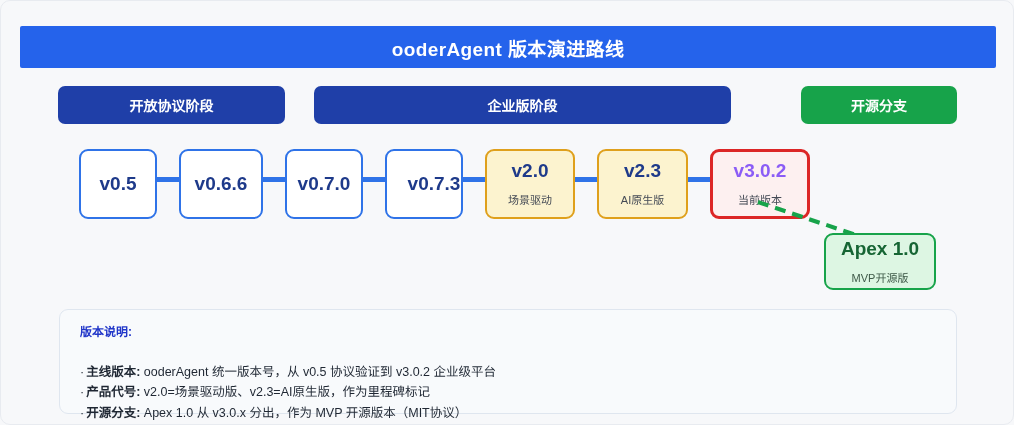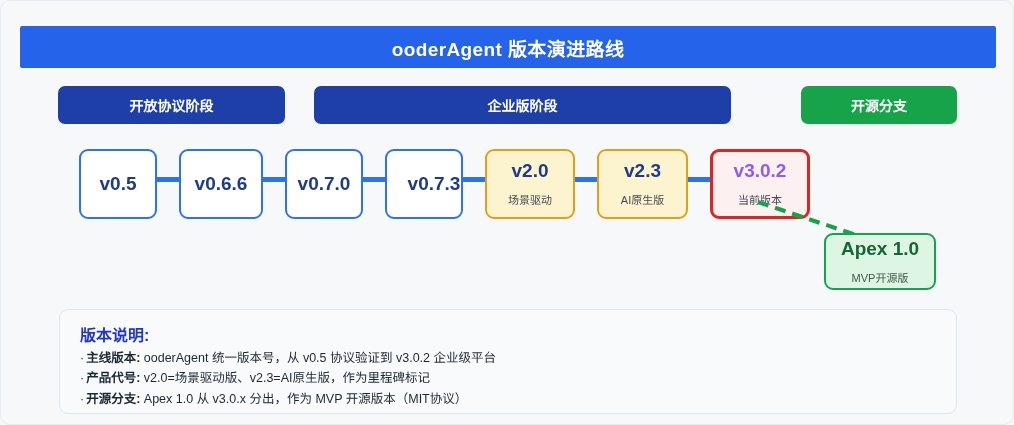--- a/index.html
+++ b/index.html
@@ -143,23 +143,23 @@
     width: 898px;
     height: 105px;
     box-sizing: border-box;
     background: #f8fafc;
     border: 1px solid #dfe6ef;
     border-radius: 9px;
     padding: 12px 20px 0 20px;
   }
   .legend-title {
     color: #2136c9;
-    font-size: 16px;
-    font-weight: bold;
-    margin-bottom: 2px;
+    font-size: 12px;
+    font-weight: bold;
+    margin-bottom: 23px;
   }
   .legend-item {
     color: #1f2733;
     font-size: 12.5px;
     line-height: 1.62;
     white-space: nowrap;
   }
   .legend-item .li-bullet { margin-right: 2px; }
   .legend-item .li-key { font-weight: bold; }
 </style>

